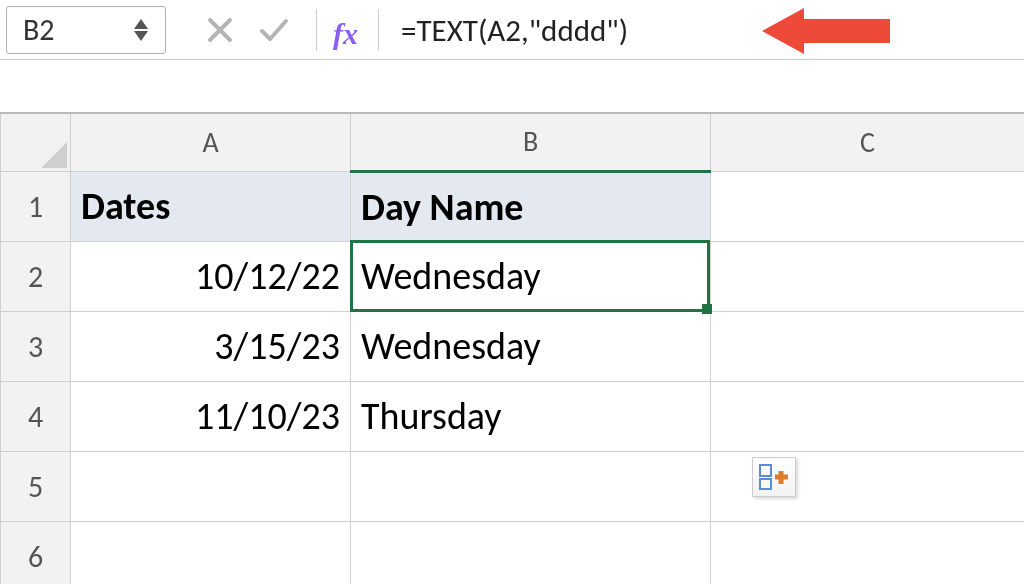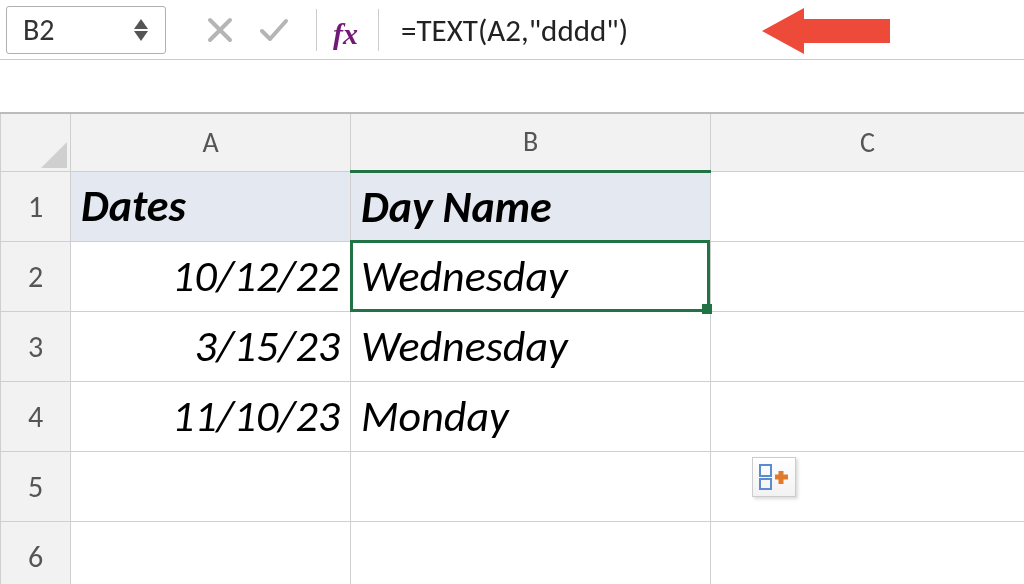--- a/index.html
+++ b/index.html
@@ -55,21 +55,21 @@
     width: 1px;
     height: 42px;
     background: #ccc;
     margin: 0 12px;
   }
   .fx-label {
     font-family: Georgia, 'Times New Roman', serif;
     font-style: italic;
     font-weight: bold;
     font-size: 30px;
-    color: #701a75;
+    color: #8b5cf6;
     padding: 0 8px 0 4px;
     margin-top: 8px;
   }
   .formula-input {
     flex: 1;
     border: none;
     font-size: 31px;
     outline: none;
     color: #222;
     padding-left: 10px;
@@ -128,25 +128,24 @@
     background: #f2f2f2;
     font-weight: normal;
     color: #555;
     font-size: 30px;
     width: 70px;
     text-align: center;
     height: 70px;
   }
   table.grid td {
     height: 70px;
-    font-size: 44px;
+    font-size: 38px;
     padding: 0 10px;
     background:#fff;
     vertical-align: middle;
-    font-style: italic;
   }
   td.header-cell {
     background: #e4e8f1 !important;
     font-weight: bold;
     color: #000;
   }
   td.right { text-align: right; margin-top: 20px; }
   td.left { text-align: left; }
 
   
@@ -245,21 +244,21 @@
     </tr>
     <tr>
       <th>3</th>
       <td class="right">3/15/23</td>
       <td class="left">Wednesday</td>
       <td></td>
     </tr>
     <tr>
       <th>4</th>
       <td class="right">11/10/23</td>
-      <td class="left">Monday</td>
+      <td class="left">Thursday</td>
       <td></td>
     </tr>
     <tr>
       <th>5</th>
       <td></td>
       <td></td>
       <td></td>
     </tr>
     <tr>
       <th>6</th>

